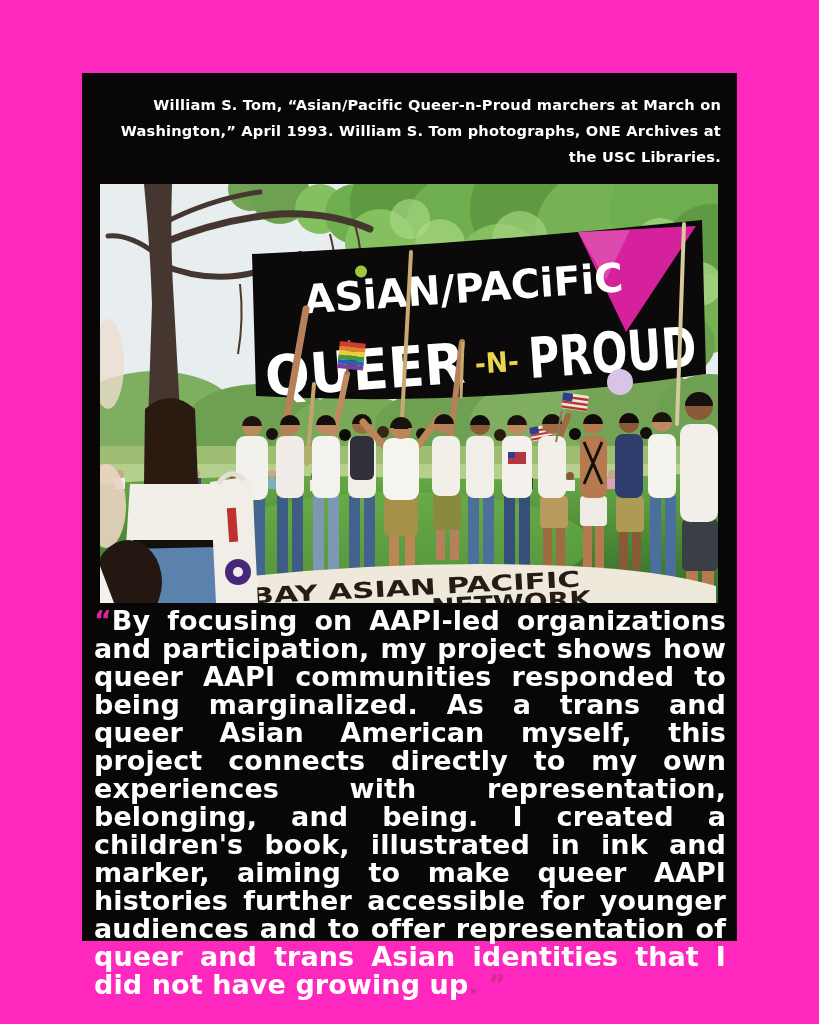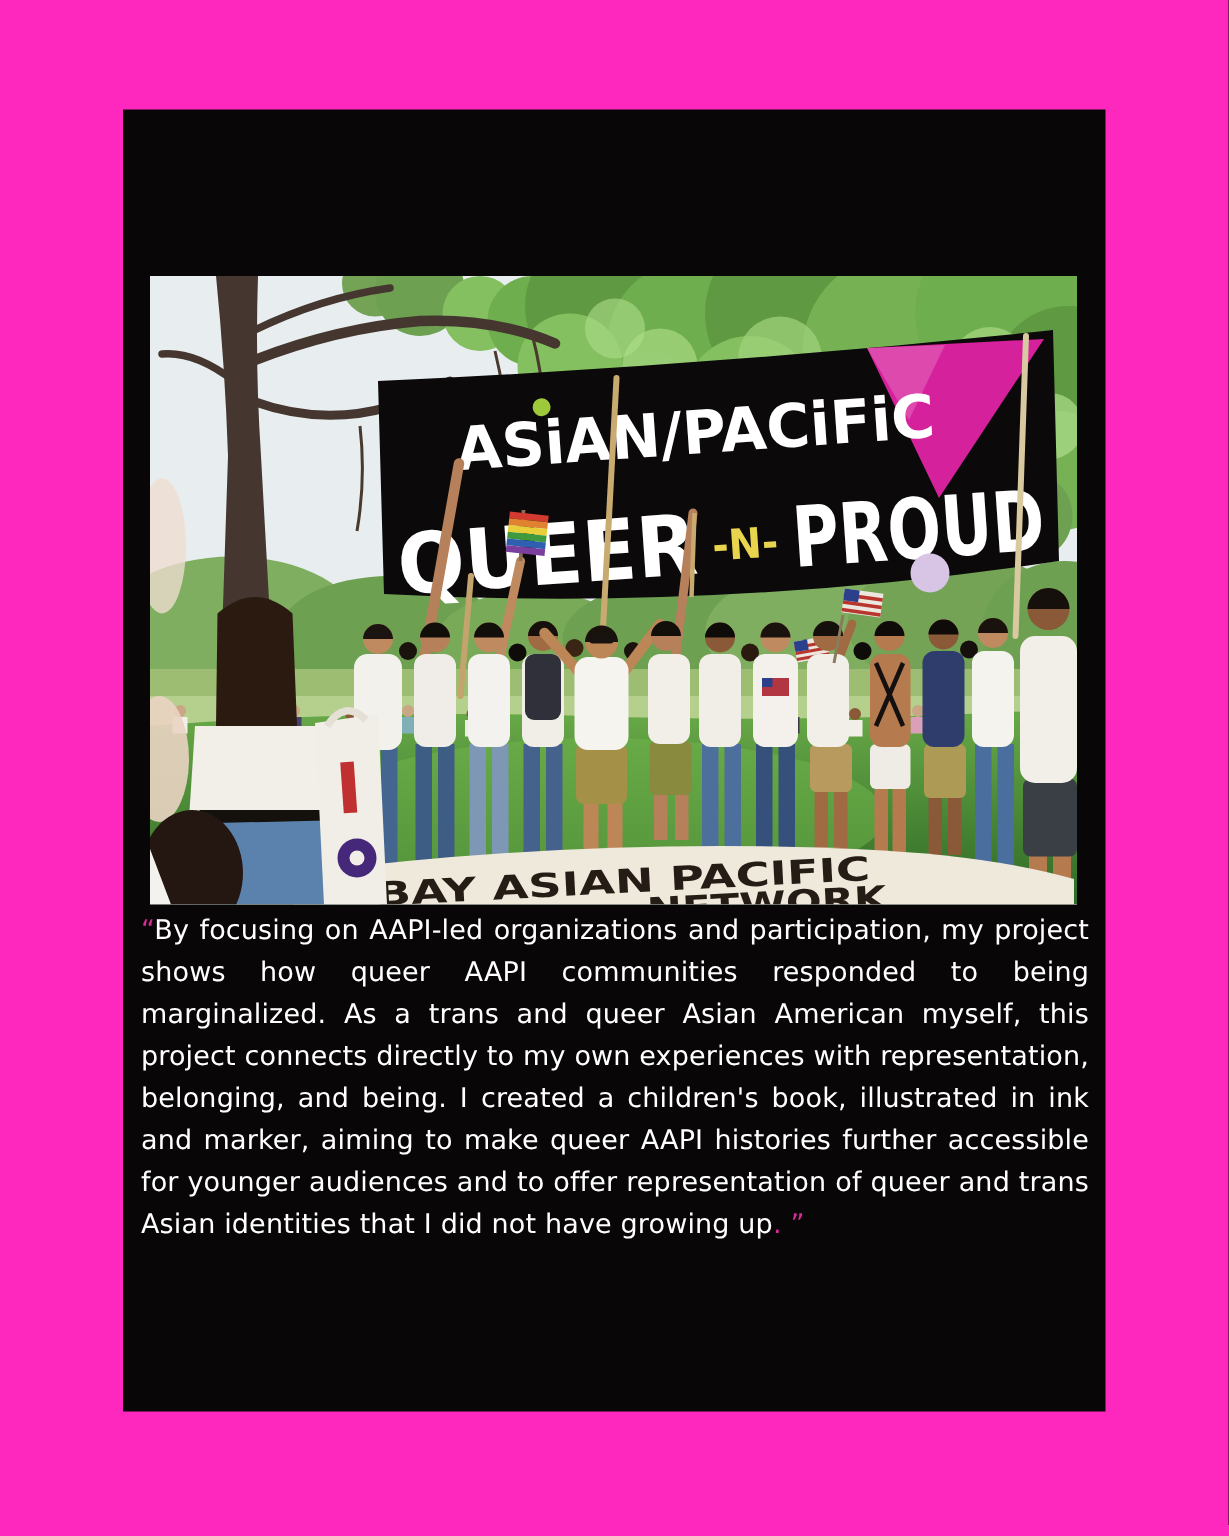--- a/index.html
+++ b/index.html
@@ -19,31 +19,32 @@
     text-align:right;letter-spacing:.2px;
   }
   .photo-frame{
     position:absolute;left:18px;top:111px;width:618px;height:419px;
     overflow:hidden;background:#e8eef0;
   }
   .photo-frame svg{display:block;width:618px;height:419px;}
   .quote{
     position:absolute;left:12px;right:11px;top:534px;margin:0;
     color:var(--text_white,#fff);
-    font-size:18px;font-weight:normal;line-height:28px;
+    font-size:27px;font-weight:bold;line-height:28px;
     text-align:justify;text-align-last:left;
     letter-spacing:.1px;
   }
   .accent{color:var(--accent_pink,#d62a96);}
 </style>
 </head>
 <body>
 
 <div class="card">
 
+  <p class="caption">William S. Tom, “Asian/Pacific Queer-n-Proud marchers at March on Washington,” April 1993. William S. Tom photographs, ONE Archives at the USC Libraries.</p>
 
   <div class="photo-frame">
     <svg viewBox="0 0 618 419" preserveAspectRatio="none">
       <defs>
         <linearGradient id="grassG" x1="0" y1="0" x2="0" y2="1">
           <stop offset="0" stop-color="#69aa48"></stop>
             <stop offset="1" stop-color="#2f6a26"></stop>
         </linearGradient>
       </defs>
 

